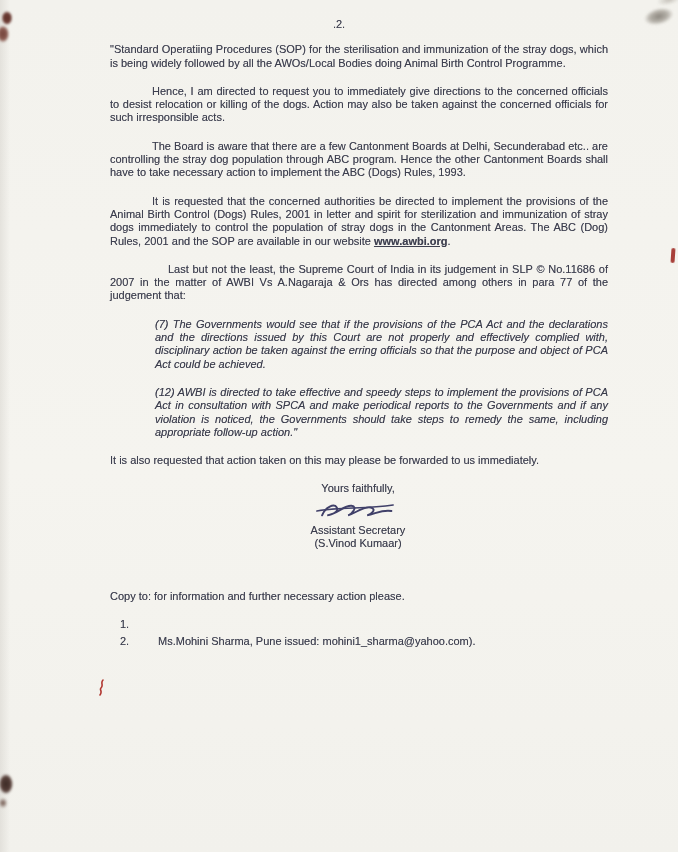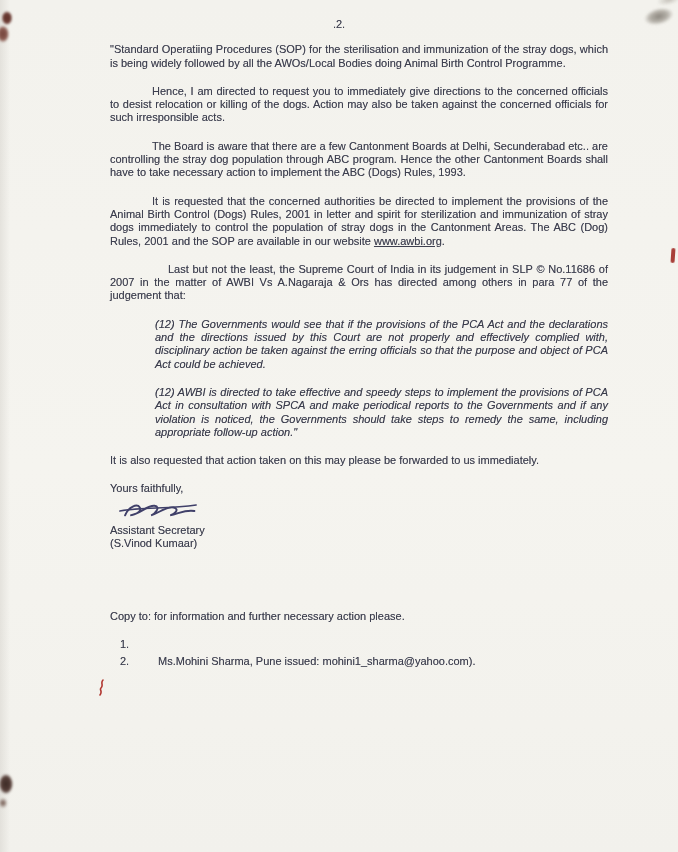--- a/index.html
+++ b/index.html
@@ -23,25 +23,25 @@
   p { margin:0 0 15px 0; text-align:justify; }
   .indent { text-indent:42px; }
   .indent-lg { text-indent:58px; }
   .quote {
     font-style:italic;
     margin-left:45px;
     margin-bottom:15px;
     text-align:justify;
     color:#3a3c4c;
   }
-  .link { text-decoration:underline; cursor:pointer; }
-  .closing { text-align:left; margin-top:12px; padding-right:2px; }
+  .link { text-decoration:underline; cursor:pointer;font-weight:bold; }
+  .closing { text-align:center; margin-top:12px; padding-right:2px; }
   .closing .row { margin:0; }
   .sig-wrap { height:26px; margin:2px 6px 0 0; }
-  .copy-head { margin-top:60px; text-align:left; }
+  .copy-head { margin-top:40px; text-align:left; }
   .copy-list { margin-top:14px; }
   .copy-row { display:flex; margin:0 0 4px 10px; text-align:left; }
   .copy-num { width:38px; flex:0 0 38px; }
 
   
   .artifact { position:absolute; pointer-events:none; }
   .stain-tl {
     left:-2px; top:10px; width:18px; height:36px;
     background:
       radial-gradient(ellipse 7px 9px at 9px 8px, #5e2f28 0%, #6f4038 55%, transparent 78%),
@@ -86,21 +86,21 @@
   <p class="indent">Hence, I am directed to request you to immediately give directions to the concerned officials to desist relocation or killing of the dogs. Action may also be taken against the concerned officials for such irresponsible acts.</p>
 
   <p class="indent">The Board is aware that there are a few Cantonment Boards at Delhi, Secunderabad etc.. are controlling the stray dog population through ABC program. Hence the other Cantonment Boards shall have to take necessary action to implement the ABC (Dogs) Rules, 1993.</p>
 
   <p class="indent"><span>It is requested that the concerned authorities be directed to implement the provisions of the Animal Birth Control (Dogs) Rules, 2001 in letter and spirit for sterilization and immunization of stray dogs immediately to control the population of stray dogs in the Cantonment Areas. The ABC (Dog) Rules, 2001 and the SOP are available in our website </span><span class="link">www.awbi.org</span><span>.</span></p>
 
   <p class="indent-lg">Last but not the least, the Supreme Court of India in its judgement in SLP © No.11686 of 2007 in the matter of AWBI Vs A.Nagaraja &amp; Ors has directed among others in para 77 of the judgement that:</p>
 
 
 
-  <p class="quote">(12) The Governments would see that if the provisions of the PCA Act and the declarations and the directions issued by this Court are not properly and effectively complied with, disciplinary action be taken against the erring officials so that the purpose and object of PCA Act could be achieved.</p>
+  <p class="quote">(7) The Governments would see that if the provisions of the PCA Act and the declarations and the directions issued by this Court are not properly and effectively complied with, disciplinary action be taken against the erring officials so that the purpose and object of PCA Act could be achieved.</p>
 
   <p class="quote">(12) AWBI is directed to take effective and speedy steps to implement the provisions of PCA Act in consultation with SPCA and make periodical reports to the Governments and if any violation is noticed, the Governments should take steps to remedy the same, including appropriate follow-up action."</p>
 
   <p>It is also requested that action taken on this may please be forwarded to us immediately.</p>
 
   <div class="closing">
     <div class="row">Yours faithfully,</div>
     <div class="sig-wrap">
       <svg width="96" height="26" viewBox="0 0 96 30">
         <g fill="none" stroke="#31315e" stroke-width="2.2" stroke-linecap="round" opacity="0.92">

